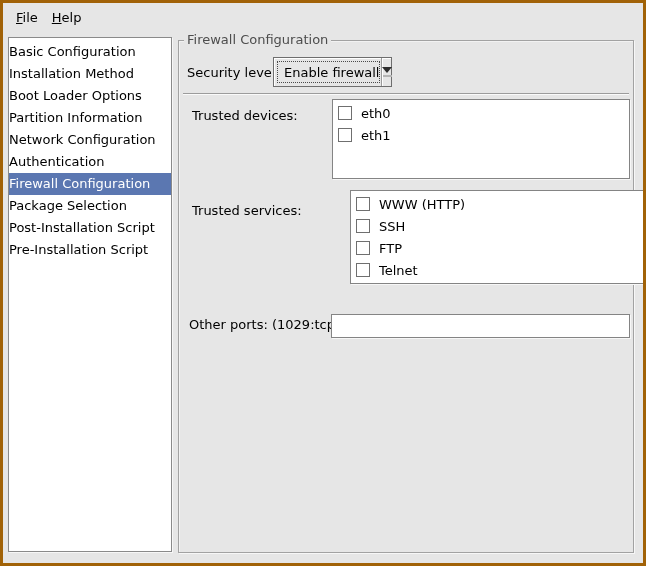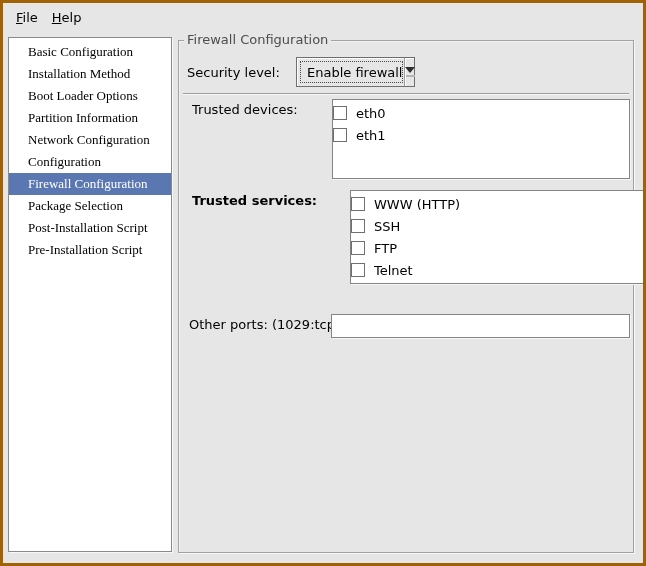--- a/index.html
+++ b/index.html
@@ -12,53 +12,53 @@
   }
   
   .menubar { position:absolute; top:0; left:0; right:0; height:29px;
     display:flex; align-items:center; padding-left:6px; }
   .menu-item { padding:5px 7px; cursor:default; }
   .menu-item::first-letter { text-decoration:underline; }
   
   .sidebar { position:absolute; left:5px; top:34px; width:164px; height:515px;
     background:#fff; border:1px solid #8a8a8a;
     box-shadow:1px 1px 0 #f7f7f7; padding-top:3px; overflow:hidden; }
-  .side-item { height:22px; line-height:22px; padding-left:19px; white-space:nowrap; cursor:default;font-family:Liberation Serif, serif; }
+  .side-item { height:22px; line-height:22px; padding-left:0; white-space:nowrap; cursor:default; }
   .side-item.selected { background:var(--sel-bg); color:var(--sel-fg); }
   
   .frame { position:absolute; left:175px; top:37px; width:456px; height:513px;
     border:1px solid #a2a2a2; box-shadow:1px 1px 0 #f7f7f7, inset 1px 1px 0 #f2f2f2; }
   .frame-title { position:absolute; top:-9px; left:5px; background:#e6e6e6;
     padding:0 3px; color:#4d4d4d; }
   .flabel { position:absolute; white-space:nowrap; }
   .lbl-security { left:8px;  top:24px; }
-  .lbl-devices  { left:13px; top:61px; }
-  .lbl-services { left:13px; top:152px;font-weight:bold; }
+  .lbl-devices  { left:13px; top:67px; }
+  .lbl-services { left:13px; top:162px; }
   .lbl-ports    { left:10px; top:276px; }
   
   .combo { position:absolute; left:94px; top:16px; width:119px; height:30px;
     background:#e6e6e6; border:1px solid #6e6e6e;
-    box-shadow:inset 1px 1px 0 #fff; display:flex; cursor:default;margin-left:23px; }
+    box-shadow:inset 1px 1px 0 #fff; display:flex; cursor:default; }
   .combo-text { flex:1; margin:3px 1px 3px 3px; border:1px dotted #4a4a4a;
     display:flex; align-items:center; padding-left:6px; white-space:nowrap; }
   .combo-arrow { width:21px; display:flex; flex-direction:column;
     align-items:center; justify-content:center;
     border-left:1px solid #9a9a9a; box-shadow:inset 1px 0 0 #fff; }
   .combo-arrow .tri { width:0; height:0; border-left:5px solid transparent;
     border-right:5px solid transparent; border-top:6px solid #2d2d2d; }
   .combo-arrow .bar { width:9px; height:2px; background:#b4b4b4; margin-top:2px; }
   
   .separator { position:absolute; left:4px; top:52px; width:446px; height:2px;
     border-top:1px solid #9c9c9c; border-bottom:1px solid #fafafa; }
   
   .listbox { position:absolute; left:153px; width:298px; background:#fff;
     border:1px solid #848484; box-shadow:1px 1px 0 #f7f7f7; padding-top:2px; overflow:hidden; }
   .listbox.devices  { top:58px;  height:80px; }
   .listbox.services { top:149px; height:94px;margin-left:18px; }
-  .check-row { height:22px; display:flex; align-items:center; cursor:default; }
+  .check-row { height:22px; display:flex; align-items:center; padding-left:5px; cursor:default; }
   .checkbox { width:14px; height:14px; background:#fff; border:1px solid #6f6f6f;
     margin-right:9px; flex:none; }
   
   .text-input { position:absolute; left:152px; top:273px; width:299px; height:24px;
     border:1px solid #848484; background:#fff; font:13px "DejaVu Sans","Liberation Sans",sans-serif;
     padding:2px 4px; outline:none; box-shadow:1px 1px 0 #f7f7f7; }
 </style>
 </head>
 <body>
 
@@ -68,21 +68,21 @@
     <div class="menu-item">File</div>
     <div class="menu-item">Help</div>
   </div>
 
   <div class="sidebar">
     <div class="side-item">Basic Configuration</div>
     <div class="side-item">Installation Method</div>
     <div class="side-item">Boot Loader Options</div>
     <div class="side-item">Partition Information</div>
     <div class="side-item">Network Configuration</div>
-    <div class="side-item">Configuration</div>
+    <div class="side-item">Authentication</div>
     <div class="side-item selected">Firewall Configuration</div>
     <div class="side-item">Package Selection</div>
     <div class="side-item">Post-Installation Script</div>
     <div class="side-item">Pre-Installation Script</div>
   </div>
 
   <div class="frame">
     <div class="frame-title">Firewall Configuration</div>
 
     <span class="flabel lbl-security">Security level:</span>

